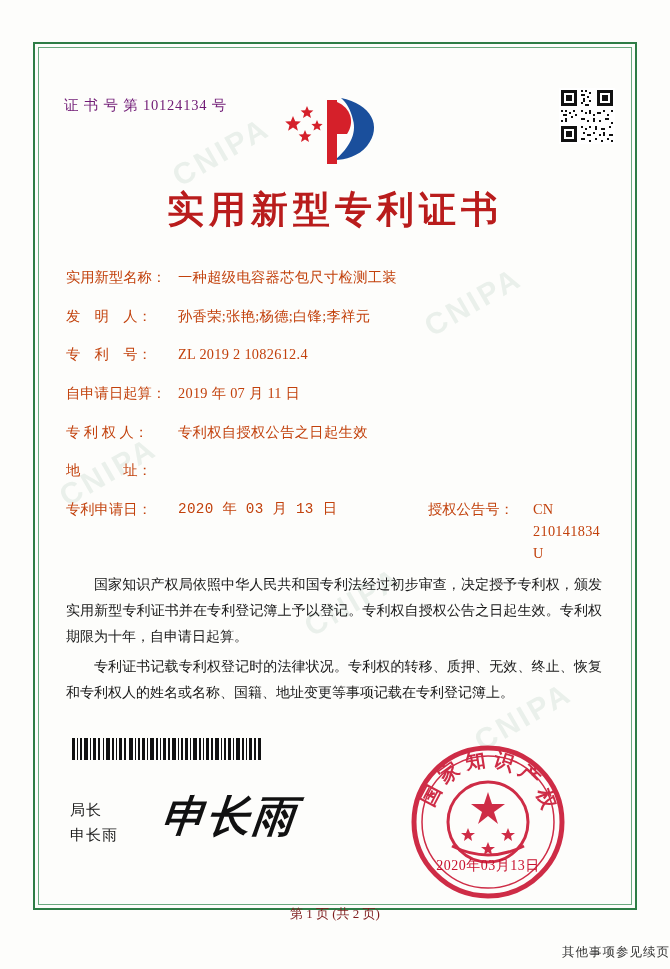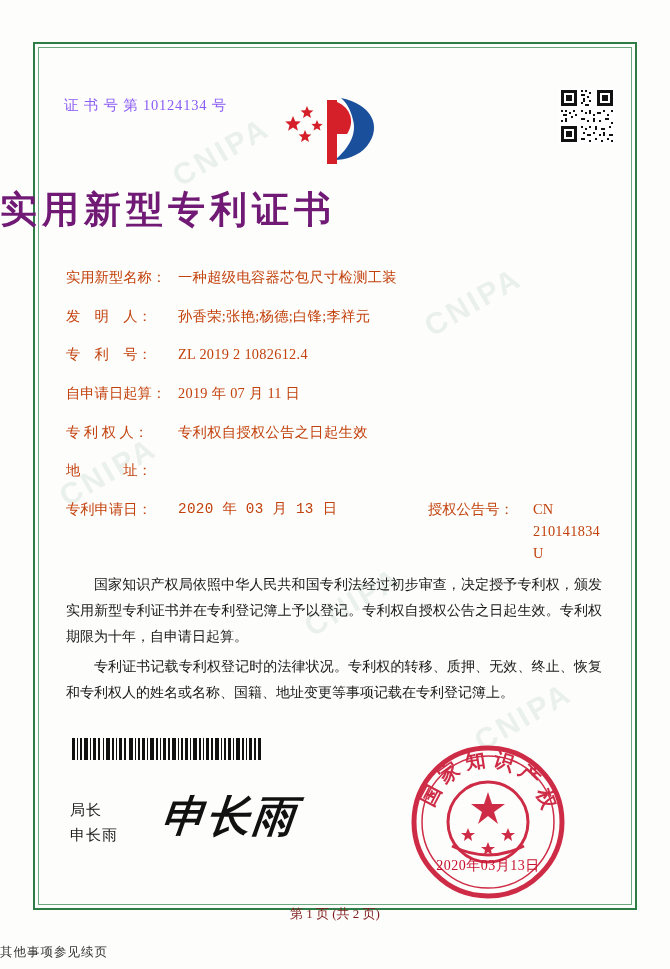--- a/index.html
+++ b/index.html
@@ -71,21 +71,21 @@
   .wm4 { left: 300px; top: 585px; }
   .wm5 { left: 470px; top: 700px; }
 
   
   .cert-no {
     position: absolute;
     left: 64px;
     top: 96px;
     font-size: 14.5px;
     letter-spacing: .8px;
-    color: #8b5cf6;
+    color: #701a75;
   }
 
   
   .qr {
     position: absolute;
     right: 55px;
     top: 88px;
     width: 56px;
     height: 56px;
   }
@@ -99,25 +99,25 @@
     width: 128px;
     height: 78px;
   }
 
   
   .doc-title {
     position: absolute;
     left: 0;
     top: 185px;
     width: 670px;
-    text-align: left;
+    text-align: center;
     font-size: 37px;
     font-weight: bold;
     letter-spacing: 5px;
-    color: #701a75;
+    color: #b91c1c;
     font-family: "Liberation Serif", "DejaVu Serif", serif;
   }
 
   
   .fields {
     position: absolute;
     left: 66px;
     top: 266px;
     width: 540px;
     font-size: 14.3px;
@@ -227,21 +227,21 @@
     width: 670px;
     text-align: center;
     font-size: 13px;
     color: #7f1d1d;
   }
   .footnote {
     position: absolute;
     left: 0;
     top: 944px;
     width: 670px;
-    text-align: left;
+    text-align: right;
     font-size: 12.5px;
     color: #333;
     letter-spacing: 1px;
   }
 </style>
 </head>
 <body>
 
 <div class="page">
 

